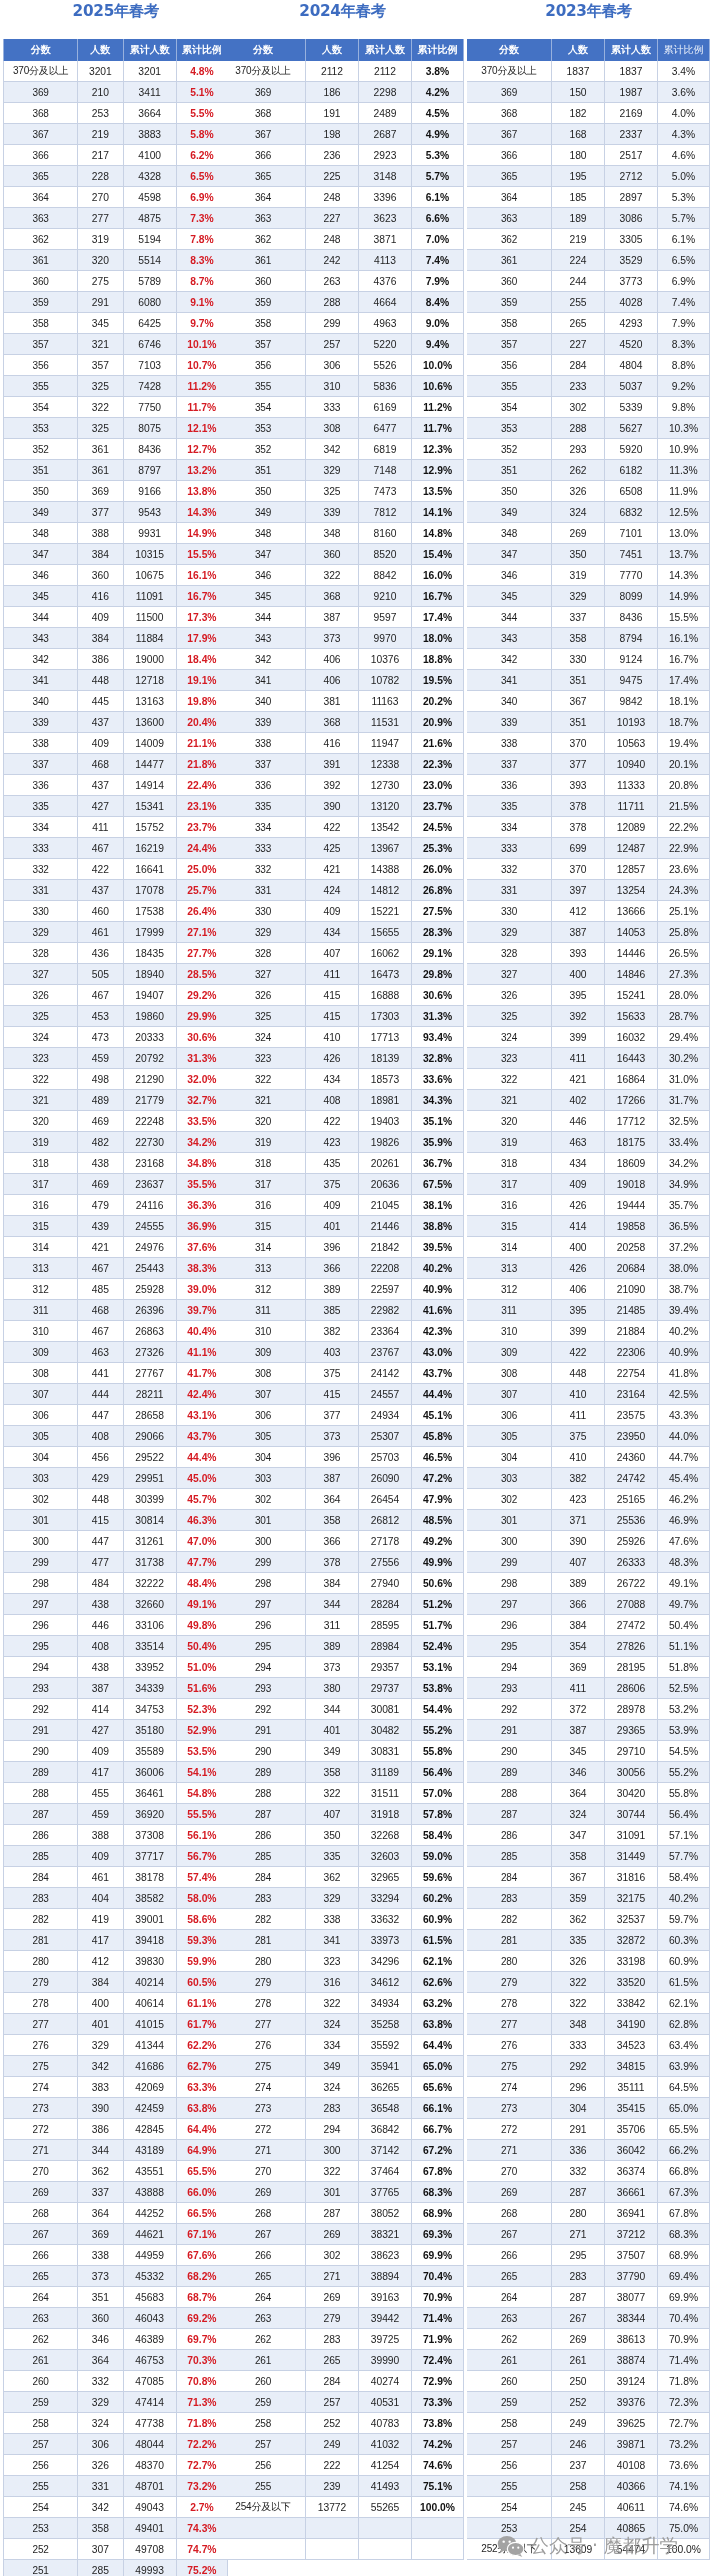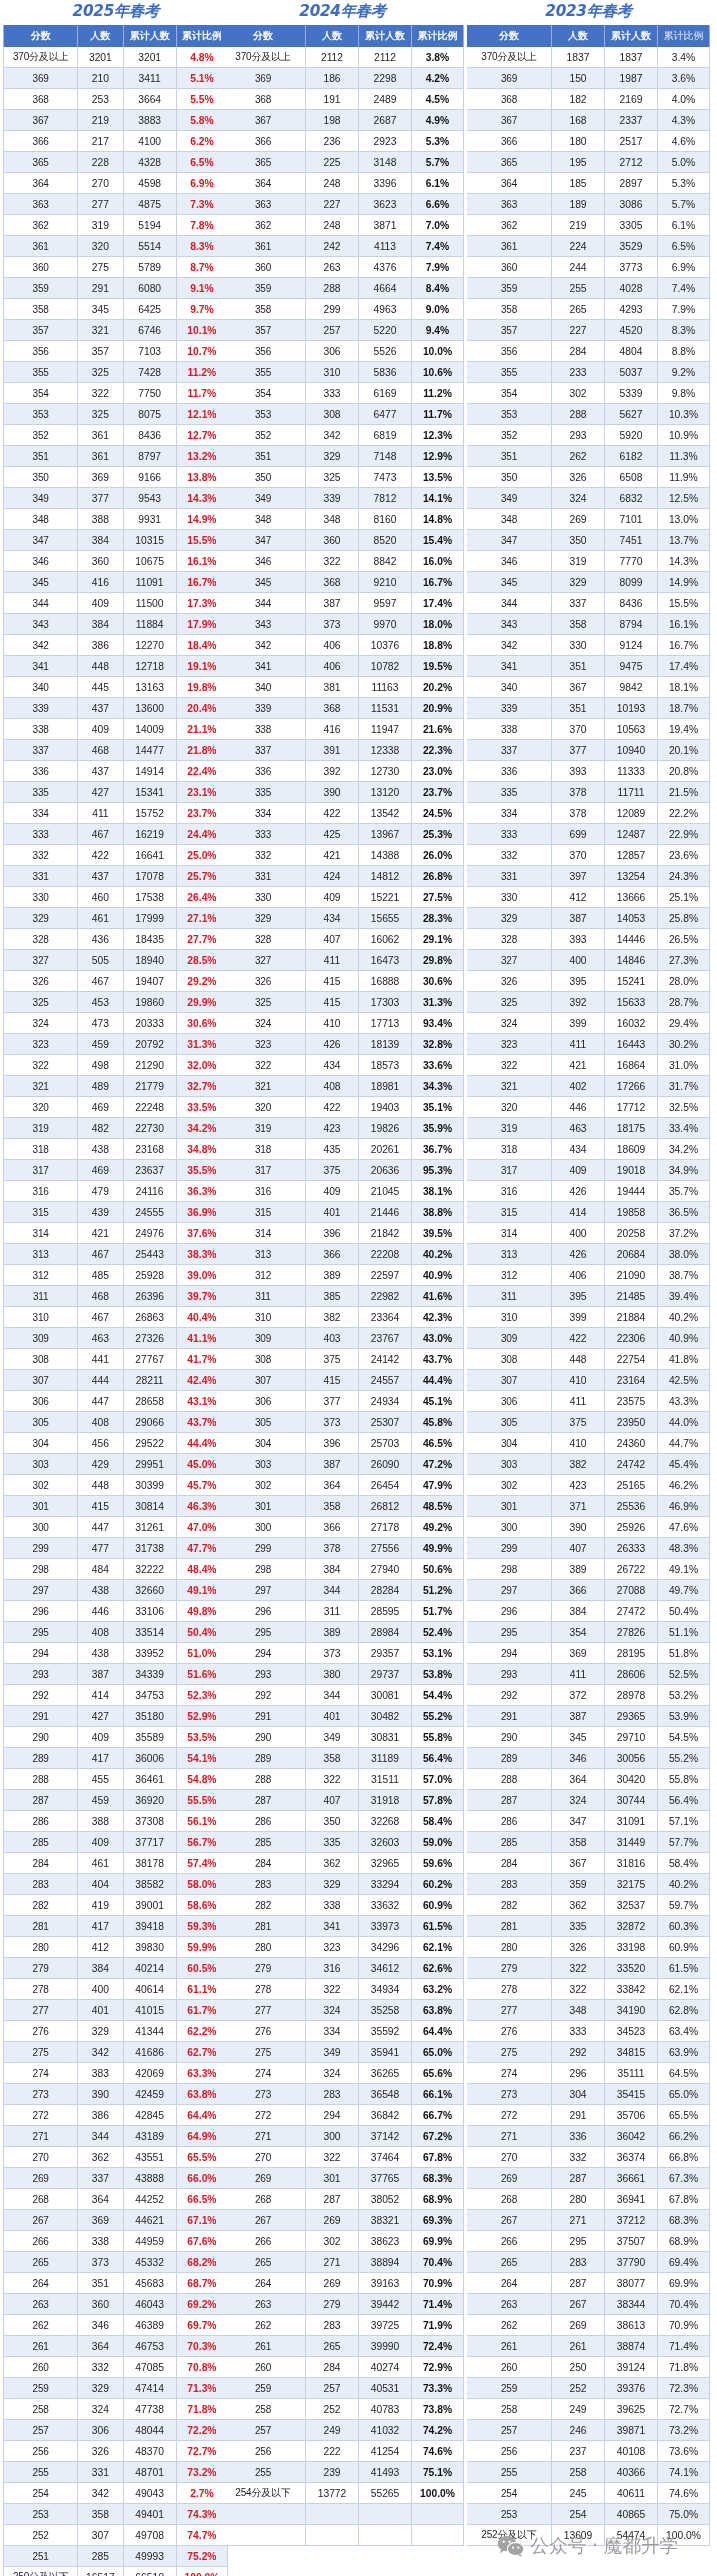--- a/index.html
+++ b/index.html
@@ -10,25 +10,24 @@
     color: #1e1e1e;
     --title: #3d6cc0; --hdr: #4472c4; --stripe: #e8eef8;
     --r0: #d51a22; --r1: #111111; --r2: #222222; --line: #c7d1e4;
   }
   .sec { position: absolute; top: 0; }
   .sec0 { left: 3.3px;   width: 225px; }
   .sec1 { left: 221px; width: 243px; }
   .sec2 { left: 467px; width: 243px; }
 
   .title {
-    height: 25px; line-height: 22.6px; text-align: center;
+    height: 39px; line-height: 22.6px; text-align: center;
     font-family: "DejaVu Sans", "Liberation Sans", sans-serif;
     font-weight: bold; font-size: 15.3px; letter-spacing: -0.3px;
     color: var(--title);
-    font-style: italic;
   }
   .hdr, .row { display: flex; box-sizing: border-box; }
   .hdr { height: 22px; background: var(--hdr); }
   .hdr .cell {
     color: #ffffff; font-weight: bold; font-size: 10px;
     border-left: 0.7px solid rgba(255,255,255,0.45);
   }
   .hdr .cell.light { font-weight: normal; color: #eef3fc; }
   .row { height: 21px; background: #ffffff; }
   .row.alt { background: var(--stripe); }
@@ -239,21 +238,21 @@
         </div>
         <div class="row alt">
           <div class="cell c0 score">343</div>
           <div class="cell c1">384</div>
           <div class="cell c2">11884</div>
           <div class="cell c3 ratio">17.9%</div>
         </div>
         <div class="row">
           <div class="cell c0 score">342</div>
           <div class="cell c1">386</div>
-          <div class="cell c2">12270</div>
+          <div class="cell c2">19000</div>
           <div class="cell c3 ratio">18.4%</div>
         </div>
         <div class="row alt">
           <div class="cell c0 score">341</div>
           <div class="cell c1">448</div>
           <div class="cell c2">12718</div>
           <div class="cell c3 ratio">19.1%</div>
         </div>
         <div class="row">
           <div class="cell c0 score">340</div>
@@ -1128,21 +1127,21 @@
         <div class="row">
           <div class="cell c0 score">318</div>
           <div class="cell c1">435</div>
           <div class="cell c2">20261</div>
           <div class="cell c3 ratio">36.7%</div>
         </div>
         <div class="row alt">
           <div class="cell c0 score">317</div>
           <div class="cell c1">375</div>
           <div class="cell c2">20636</div>
-          <div class="cell c3 ratio">95.3%</div>
+          <div class="cell c3 ratio">67.5%</div>
         </div>
         <div class="row">
           <div class="cell c0 score">316</div>
           <div class="cell c1">409</div>
           <div class="cell c2">21045</div>
           <div class="cell c3 ratio">38.1%</div>
         </div>
         <div class="row alt">
           <div class="cell c0 score">315</div>
           <div class="cell c1">401</div>

